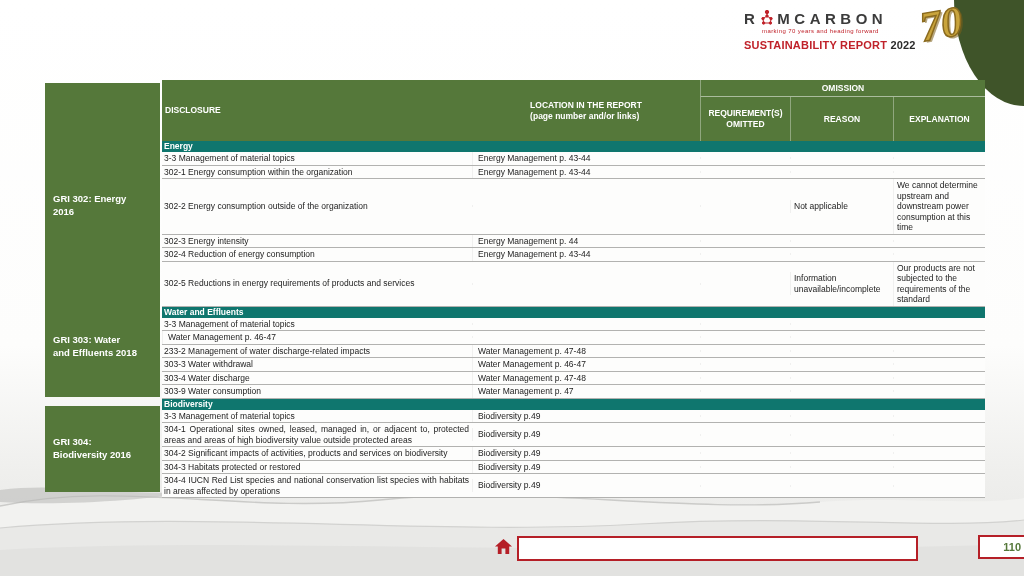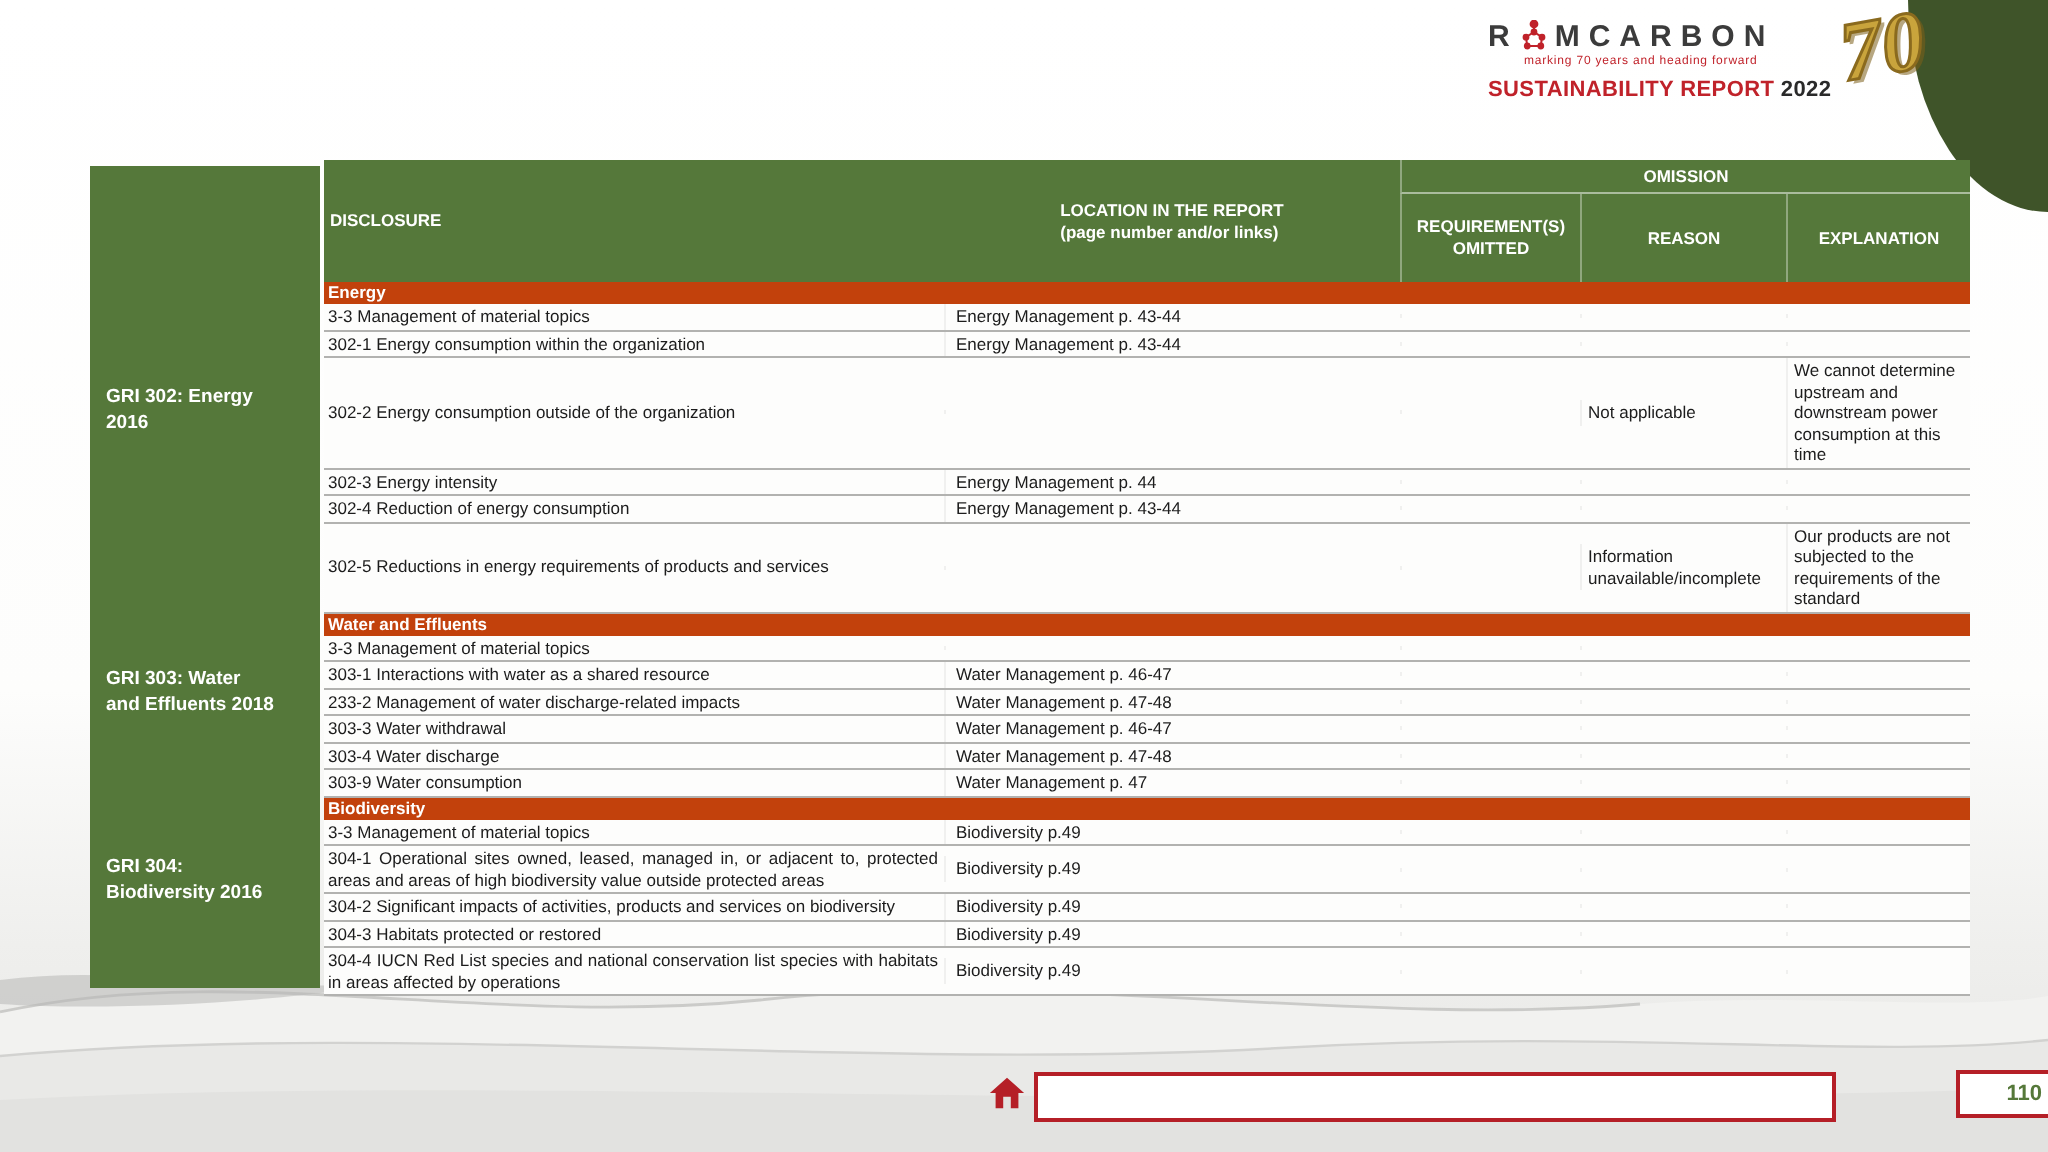--- a/index.html
+++ b/index.html
@@ -24,36 +24,36 @@
            -webkit-text-stroke:1.5px #8a6a1e;text-shadow:2px 2px 0 rgba(124,95,26,.55);
            transform:rotate(-10deg);letter-spacing:0;}
   .tagline{font-size:6px;color:#c0222a;letter-spacing:.4px;margin:2px 0 0 18px;}
   .subtitle{margin-top:5px;font-size:11px;font-weight:bold;letter-spacing:.2px;white-space:nowrap;}
   .subtitle .t{color:#c0222a;} .subtitle .y{color:#2a2a2a;text-align:right;}
 
   
   .sbox{position:absolute;left:45px;width:115px;background:#55783a;color:#fff;font-weight:bold;
         font-size:9.5px;line-height:1.35;display:flex;align-items:center;padding:0 6px 0 8px;
         box-sizing:border-box;white-space:pre-line;}
-  #sb1{top:83px;height:246px;} #sb2{top:297px;height:100px;} #sb3{top:388px;height:106px;}
+  #sb1{top:83px;height:246px;} #sb2{top:297px;height:100px;} #sb3{top:406px;height:86px;}
 
   
   .gtable{position:absolute;left:162px;top:80px;width:823px;background:#fdfdfc;}
   .thead{display:grid;grid-template-columns:310px 228px 90px 103px 92px;grid-template-rows:17px 44px;
          background:#55783a;color:#fff;font-weight:bold;font-size:8.5px;line-height:1.25;}
   .th{display:flex;align-items:center;box-sizing:border-box;white-space:pre-line;}
   .th-disc{grid-row:1/3;grid-column:1;padding-left:3px;}
   .th-loc{grid-row:1/3;grid-column:2;justify-content:center;text-align:left;}
   .th-omis{grid-row:1;grid-column:3/6;justify-content:center;border-bottom:1px solid rgba(255,255,255,.5);
            border-left:1px solid rgba(255,255,255,.35);}
   .th-req{grid-row:2;grid-column:3;justify-content:center;text-align:center;border-left:1px solid rgba(255,255,255,.35);}
   .th-rea{grid-row:2;grid-column:4;justify-content:center;text-align:center;border-left:1px solid rgba(255,255,255,.35);}
   .th-exp{grid-row:2;grid-column:5;justify-content:center;text-align:center;border-left:1px solid rgba(255,255,255,.35);}
 
-  .band{background:#c2410c;color:#fff;font-weight:bold;font-size:8.5px;line-height:11px;height:11px;
+  .band{background:#0f766e;color:#fff;font-weight:bold;font-size:8.5px;line-height:11px;height:11px;
         padding-left:2px;}
   .trow{display:grid;grid-template-columns:310px 228px 90px 103px 92px;align-items:center;
         border-bottom:1px solid #b2b2b0;min-height:12px;font-size:8.5px;line-height:10.5px;}
   .cell{box-sizing:border-box;padding:1px 3px;}
   .c-disc{padding-left:2px;text-align:justify;}
   .c-loc{padding-left:5px;border-left:1px solid rgba(0,0,0,.05);}
   .c-req,.c-reason,.c-expl{border-left:1px solid rgba(0,0,0,.05);}
 
   
   .home{position:absolute;left:494px;top:537px;width:19px;height:19px;cursor:pointer;}
@@ -171,21 +171,20 @@
           <div class="cell c-expl">Our products are not subjected to the requirements of the standard</div>
         </div>
         <div class="band">Water and Effluents</div>
         <div class="trow">
           <div class="cell c-disc">3-3 Management of material topics</div>
           <div class="cell c-req"></div>
           <div class="cell c-reason"></div>
           <div class="cell c-expl"></div>
         </div>
         <div class="trow">
-          <div class="cell c-disc">303-1 Interactions with water as a shared resource</div>
           <div class="cell c-loc">Water Management p. 46-47</div>
           <div class="cell c-req"></div>
           <div class="cell c-reason"></div>
           <div class="cell c-expl"></div>
         </div>
         <div class="trow">
           <div class="cell c-disc">233-2 Management of water discharge-related impacts</div>
           <div class="cell c-loc">Water Management p. 47-48</div>
           <div class="cell c-req"></div>
           <div class="cell c-reason"></div>

